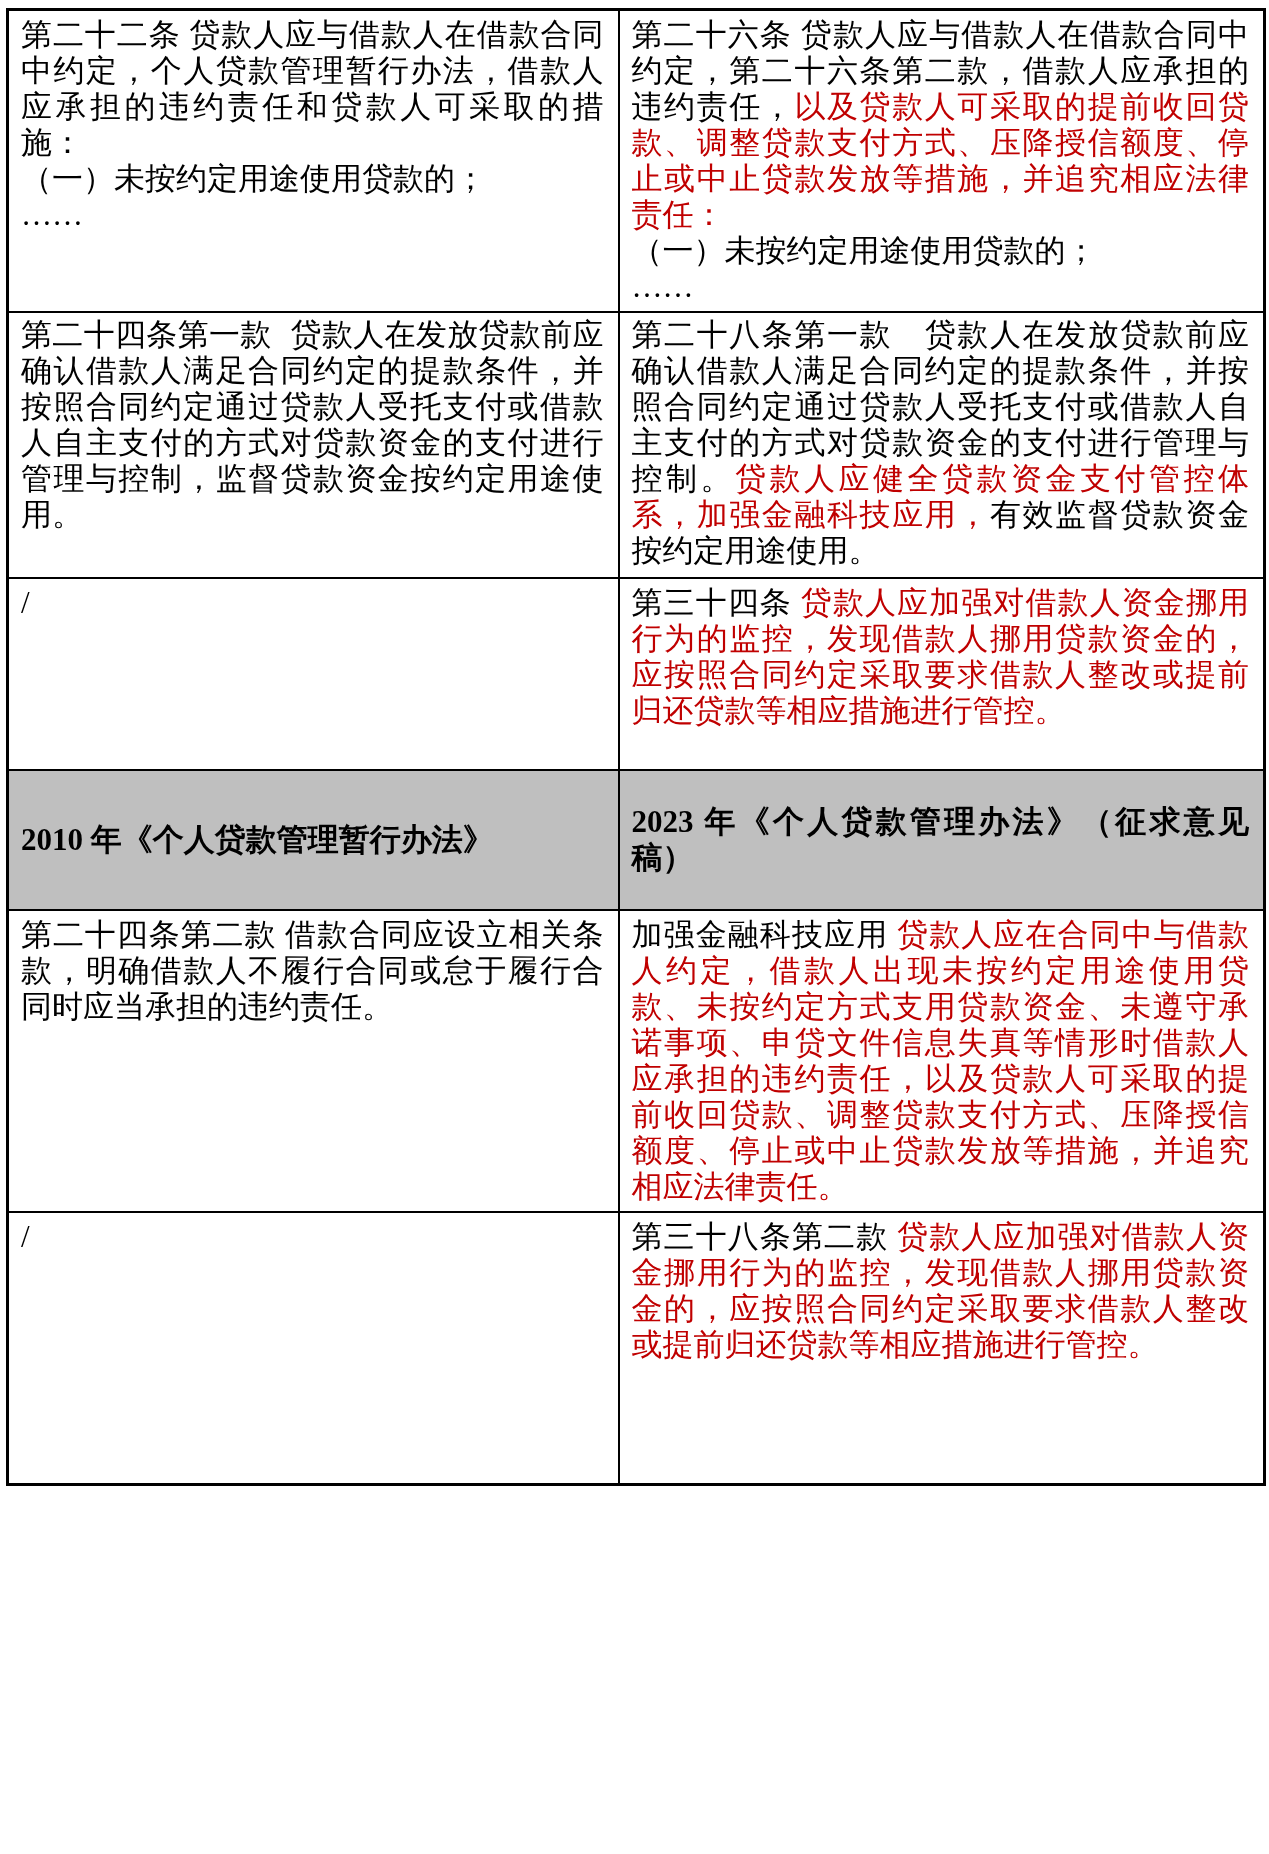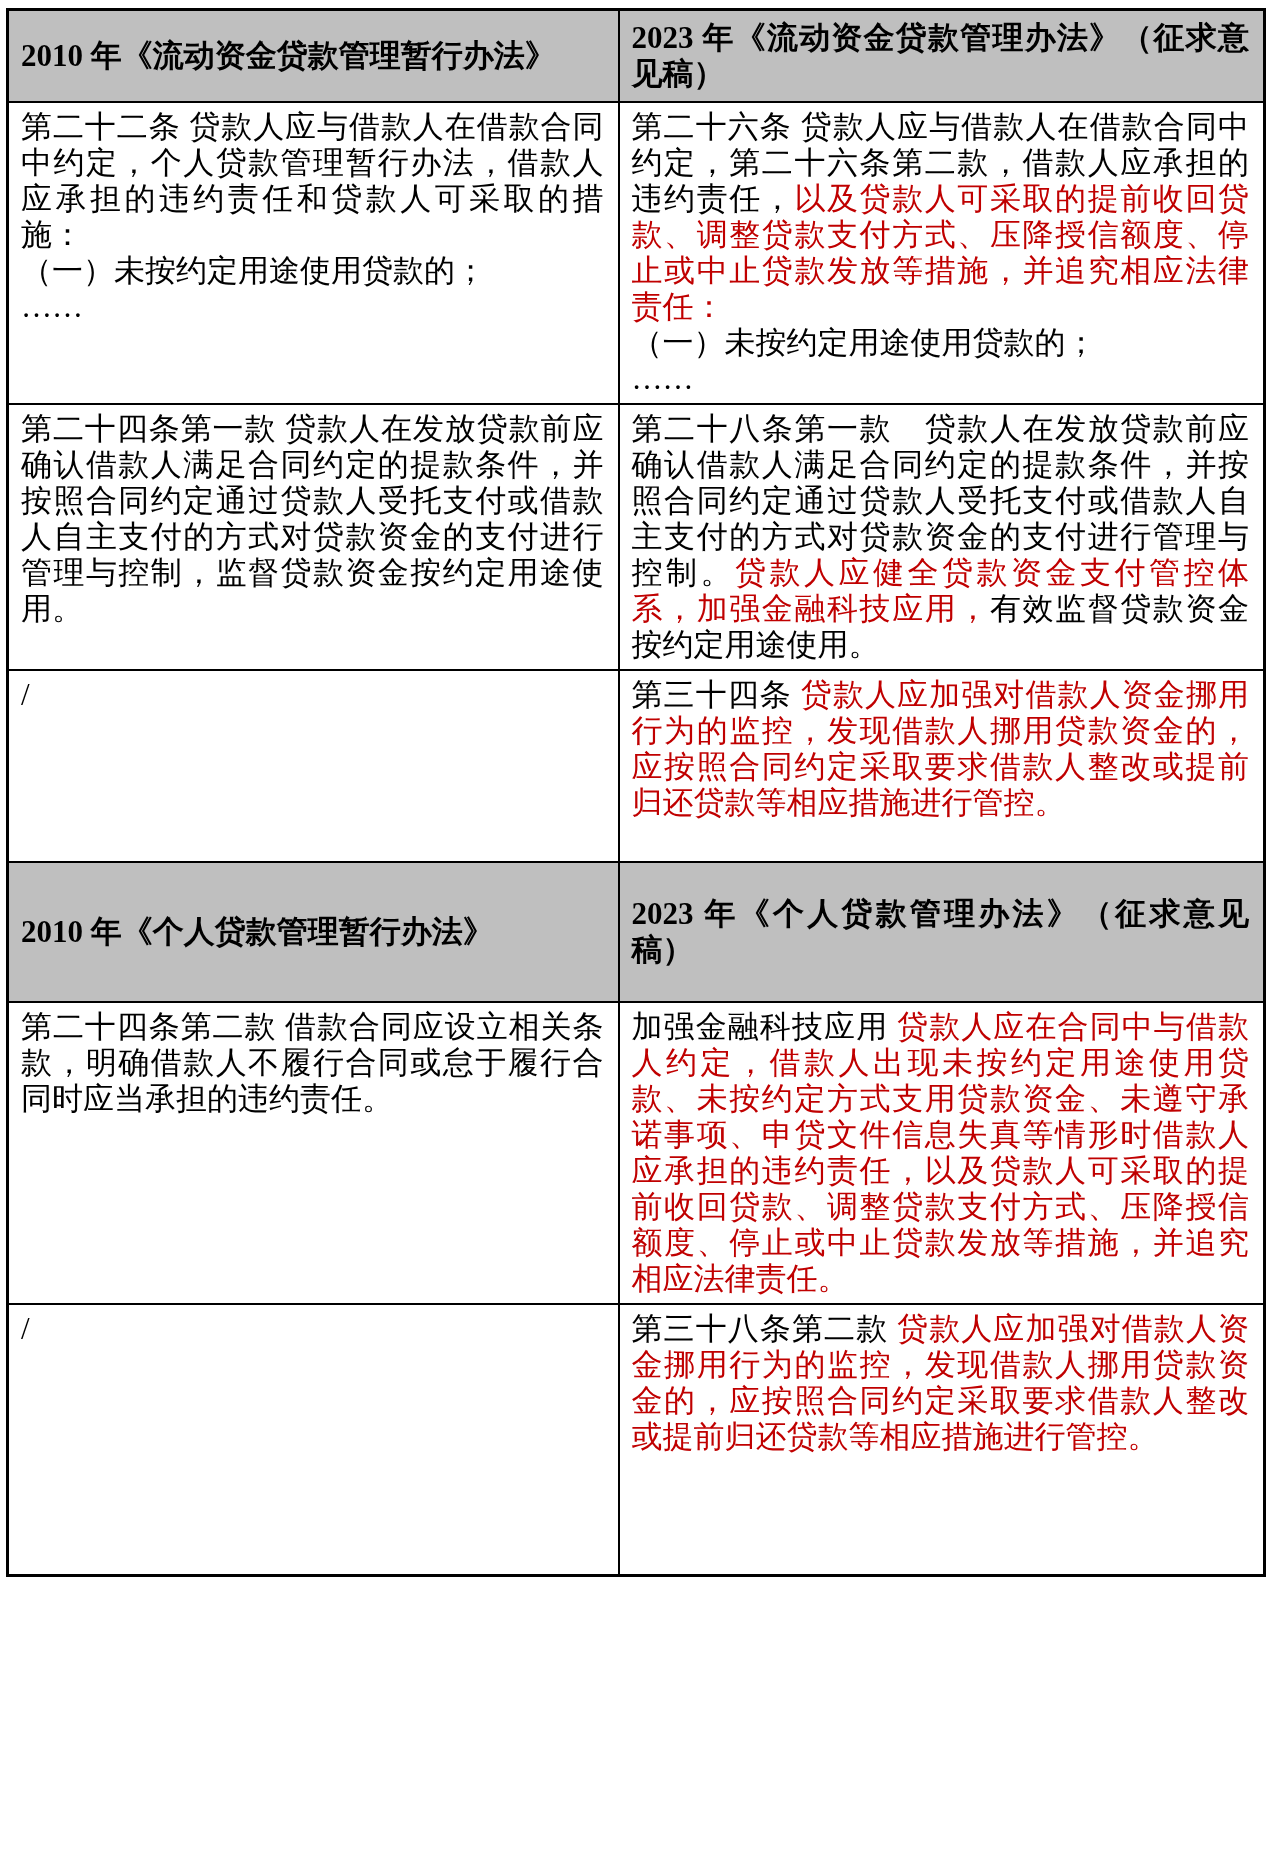--- a/index.html
+++ b/index.html
@@ -30,47 +30,39 @@
     text-align:justify;
     overflow:hidden;
   }
   tr.hdr td{
     background:var(--header-bg);
     font-weight:bold;
     vertical-align:middle;
   }
   tr.hdr1{height:92px;}
   tr.r1{height:288px;}
-  tr.r2{height:252px;}
+  tr.r2{height:252px;font-family:Liberation Mono, monospace;}
   tr.r3{height:192px;}
   tr.hdr2{height:140px;}
   tr.r4{height:296px;}
   tr.r5{height:205px;}
   tr.r6{height:272px;}
   .para{margin:0;}
   .run{color:#000;}
   .run.red{color:var(--red);}
 </style>
 </head>
 <body>
 
 <table class="cmp">
   <colgroup>
     <col style="width:611px">
     <col style="width:646px">
   </colgroup>
   <tbody>
-    <tr class="hdr hdr1">
-      <td>
-          <div class="para"><span class="run">2010 年《流动资金贷款管理暂行办法》</span></div>
-        </td>
-      <td>
-          <div class="para"><span class="run">2023 年《流动资金贷款管理办法》（征求意见稿）</span></div>
-        </td>
-    </tr>
     <tr class="r1">
       <td>
           <div class="para"><span class="run">第二十二条 贷款人应与借款人在借款合同中约定，个人贷款管理暂行办法，借款人应承担的违约责任和贷款人可采取的措施：</span></div>
           <div class="para"><span class="run">（一）未按约定用途使用贷款的；</span></div>
           <div class="para"><span class="run">……</span></div>
         </td>
       <td>
           <div class="para"><span class="run">第二十六条 贷款人应与借款人在借款合同中约定，第二十六条第二款，借款人应承担的违约责任，</span><span class="run red">以及贷款人可采取的提前收回贷款、调整贷款支付方式、压降授信额度、停止或中止贷款发放等措施，并追究相应法律责任：</span></div>
           <div class="para"><span class="run">（一）未按约定用途使用贷款的；</span></div>
           <div class="para"><span class="run">……</span></div>

